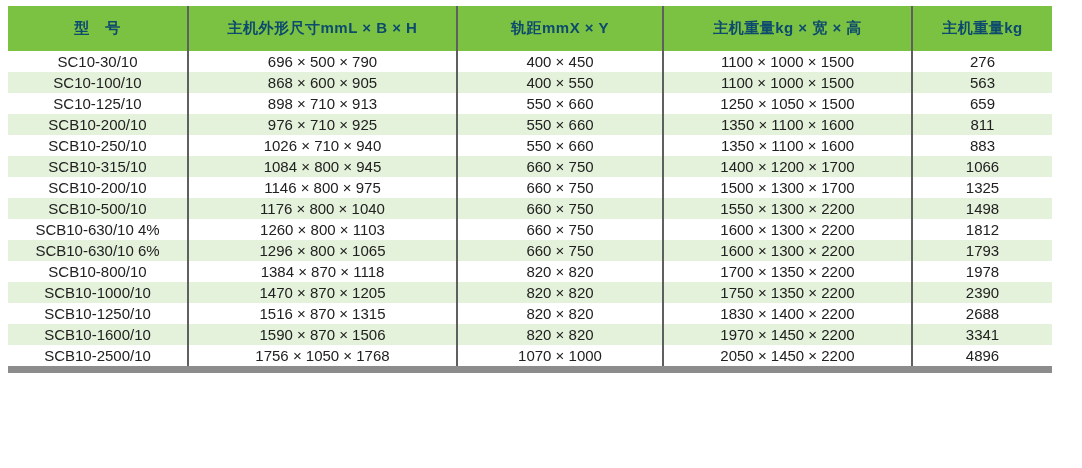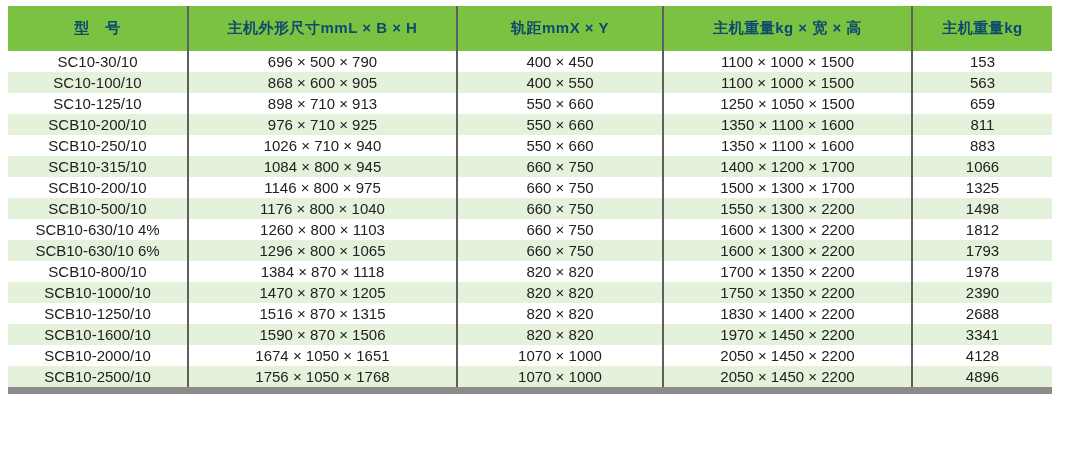--- a/index.html
+++ b/index.html
@@ -88,21 +88,21 @@
         <th>主机重量kg × 宽 × 高</th>
         <th>主机重量kg</th>
       </tr>
     </thead>
     <tbody id="table-body">
         <tr>
           <td>SC10-30/10</td>
           <td>696 × 500 × 790</td>
           <td>400 × 450</td>
           <td>1100 × 1000 × 1500</td>
-          <td>153</td>
+          <td>276</td>
         </tr>
         <tr>
           <td>SC10-100/10</td>
           <td>868 × 600 × 905</td>
           <td>400 × 550</td>
           <td>1100 × 1000 × 1500</td>
           <td>563</td>
         </tr>
         <tr>
           <td>SC10-125/10</td>
@@ -180,27 +180,20 @@
           <td>820 × 820</td>
           <td>1830 × 1400 × 2200</td>
           <td>2688</td>
         </tr>
         <tr>
           <td>SCB10-1600/10</td>
           <td>1590 × 870 × 1506</td>
           <td>820 × 820</td>
           <td>1970 × 1450 × 2200</td>
           <td>3341</td>
-        </tr>
-        <tr>
-          <td>SCB10-2000/10</td>
-          <td>1674 × 1050 × 1651</td>
-          <td>1070 × 1000</td>
-          <td>2050 × 1450 × 2200</td>
-          <td>4128</td>
         </tr>
         <tr>
           <td>SCB10-2500/10</td>
           <td>1756 × 1050 × 1768</td>
           <td>1070 × 1000</td>
           <td>2050 × 1450 × 2200</td>
           <td>4896</td>
         </tr>
       </tbody>
   </table>

